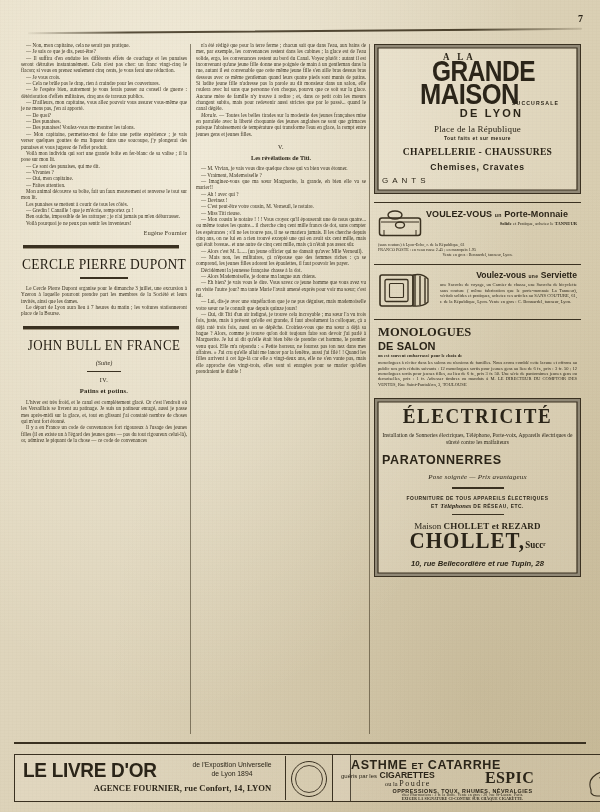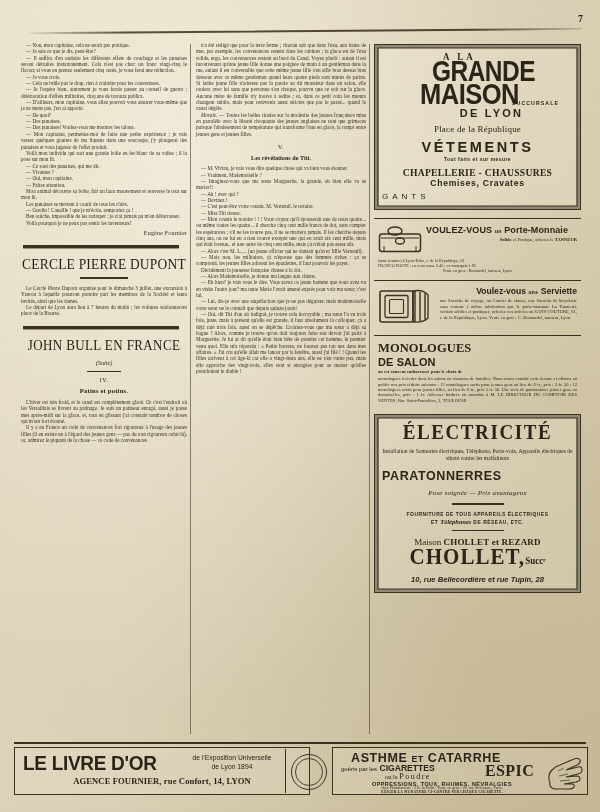--- a/index.html
+++ b/index.html
@@ -98,21 +98,21 @@
     margin-top:-4px;padding-right:14px;font-family:"Liberation Sans",sans-serif;}
   .gm-delyon{font-size:11px;font-weight:700;letter-spacing:2.2px;text-align:center;
     margin-top:1px;transform:translateX(14px);font-family:"Liberation Sans",sans-serif;}
   .gm-place{font-size:9px;text-align:center;margin-top:5px;letter-spacing:.2px;}
   .gm-vet{font-size:14.5px;font-weight:700;letter-spacing:2.6px;text-align:center;margin-top:5px;
     font-family:"Liberation Sans",sans-serif;}
   .gm-tout{font-size:4.9px;text-align:center;letter-spacing:.5px;margin-top:2px;font-weight:700;
     font-family:"Liberation Sans",sans-serif;}
   .gm-chap{font-size:9.6px;font-weight:700;letter-spacing:.3px;text-align:center;margin-top:5px;
     transform:scaleY(1.12);}
-  .gm-chem{font-size:8.6px;font-weight:700;letter-spacing:.7px;text-align:center;
+  .gm-chem{font-size:8.6px;font-weight:700;letter-spacing:.7px;text-align:center;margin-top:5px;
     font-family:"Liberation Sans",sans-serif;}
   .gm-gants{font-size:8px;font-weight:400;letter-spacing:4px;text-align:left;margin-top:4px;
     font-family:"Liberation Sans",sans-serif;}
 
   .ad-row{display:flex;align-items:flex-start;gap:4px;}
   .ad-ico{flex:0 0 auto;margin-top:1px;}
   .ad-body{flex:1 1 auto;min-width:0;}
 
   .pm-title{font-size:9px;font-weight:700;letter-spacing:.1px;line-height:10px;
     font-family:"Liberation Sans",sans-serif;}
@@ -148,21 +148,21 @@
     transform:scaleY(1.06);}
   .el-chollet .succ{font-size:9px;letter-spacing:0;}
   .el-addr{font-size:7.6px;font-style:italic;font-weight:700;text-align:center;margin-top:3px;
     font-family:"Liberation Sans",sans-serif;}
   .el-lyon{font-size:11px;font-weight:700;letter-spacing:4px;text-align:center;margin-top:3px;
     font-family:"Liberation Sans",sans-serif;}
 
   
   .bottom{position:absolute;left:0;top:742px;width:600px;height:58px;}
   .btm-rule{position:absolute;left:14px;right:14px;top:0;height:2px;background:#3a3121;}
-  .banner{position:absolute;top:5px;border:1.2px solid #3a3121;background:rgba(255,250,236,.12);}
+  .banner{position:absolute;top:12px;border:1.2px solid #3a3121;background:rgba(255,250,236,.12);padding-left:41px;}
   .b-left{left:14px;width:294px;height:46px;}
   .b-right{left:332px;width:254px;height:46px;}
 
   .lo-title{position:absolute;left:8px;top:5px;font-size:19px;font-weight:700;letter-spacing:-.3px;
     font-family:"Liberation Sans",sans-serif;transform:scaleY(1.08);}
   .lo-sub{position:absolute;left:162px;top:5px;width:110px;text-align:center;font-size:6.8px;
     line-height:9px;font-family:"Liberation Sans",sans-serif;}
   .lo-agency{position:absolute;left:0;right:0;top:28px;text-align:center;font-size:8.6px;
     font-weight:700;letter-spacing:.1px;}
   .lo-seal{position:absolute;left:276px;top:6px;width:34px;height:34px;border-radius:50%;
@@ -286,21 +286,20 @@
 
   <div class="ads">
 
     <div class="adbox">
       <div class="gm-ala">A LA</div>
       <div class="gm-grande">GRANDE</div>
       <div class="gm-maison">MAISON</div>
       <div class="gm-succ">SUCCURSALE</div>
       <div class="gm-delyon">DE LYON</div>
       <div class="gm-place">Place de la République</div>
-      <div class="gm-vet">VÉTEMENTS</div>
       <div class="gm-tout">Tout faits et sur mesure</div>
       <div class="gm-chap">CHAPELLERIE - CHAUSSURES</div>
       <div class="gm-chem">Chemises, Cravates</div>
       <div class="gm-gants">GANTS</div>
     </div>
 
     <div class="ad-plain">
       <div class="ad-row">
         <div class="ad-ico">
           <svg width="44" height="27" viewBox="0 0 44 27">

